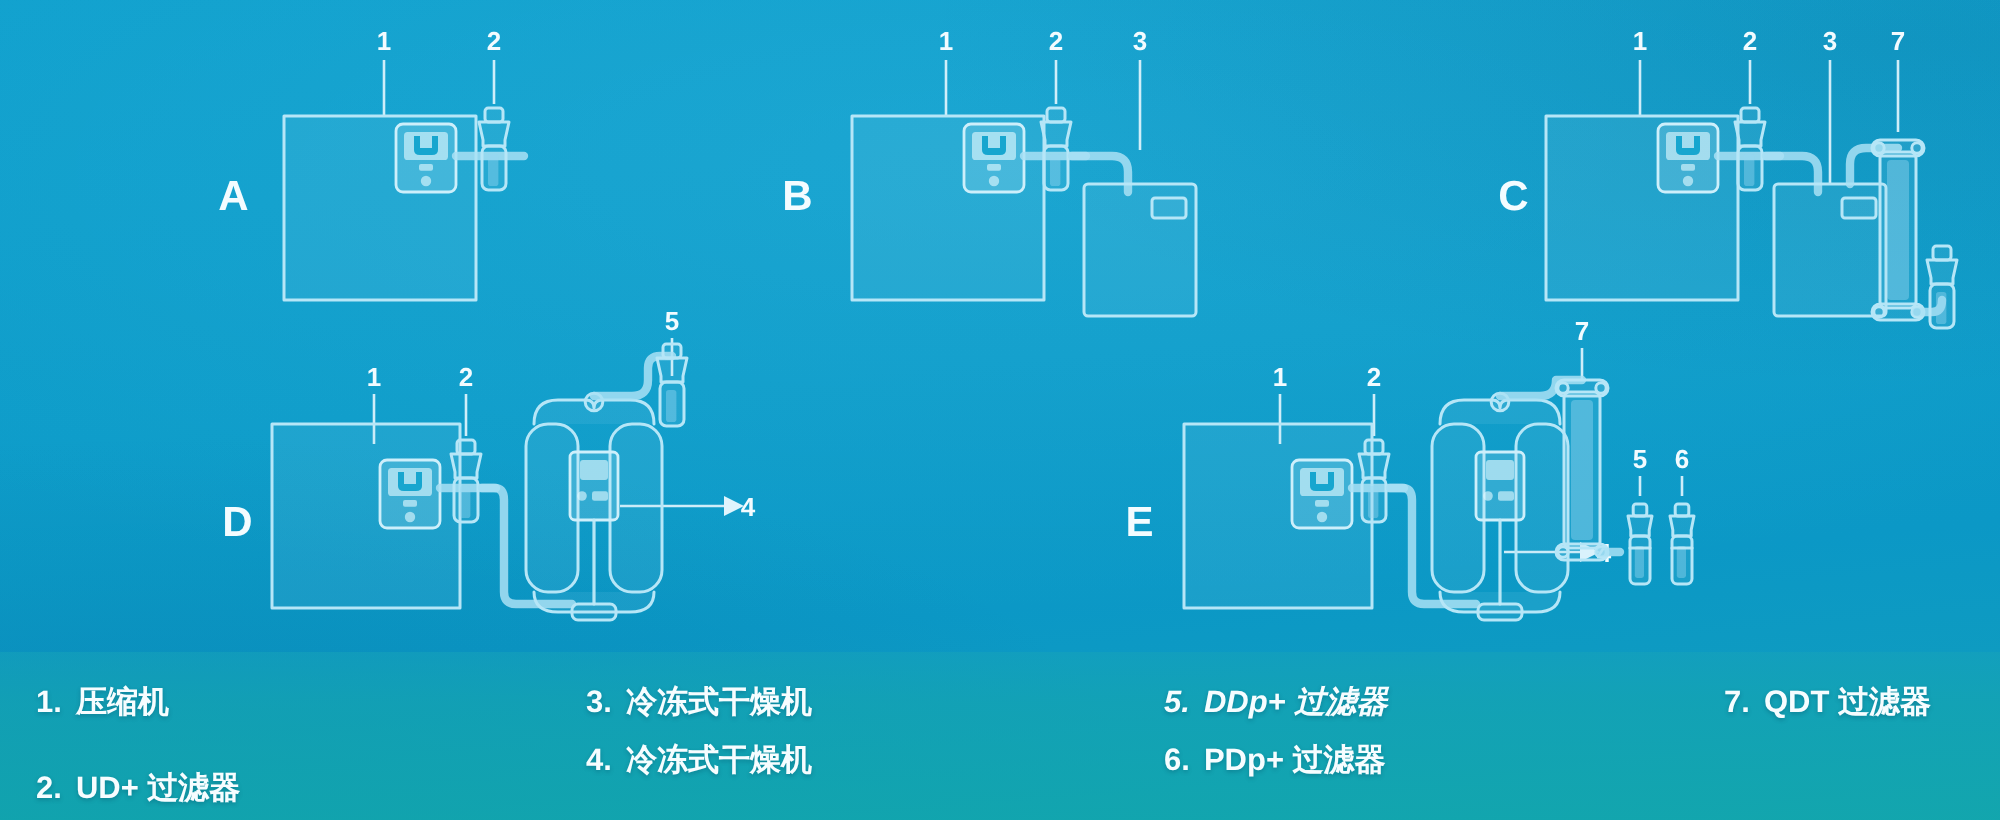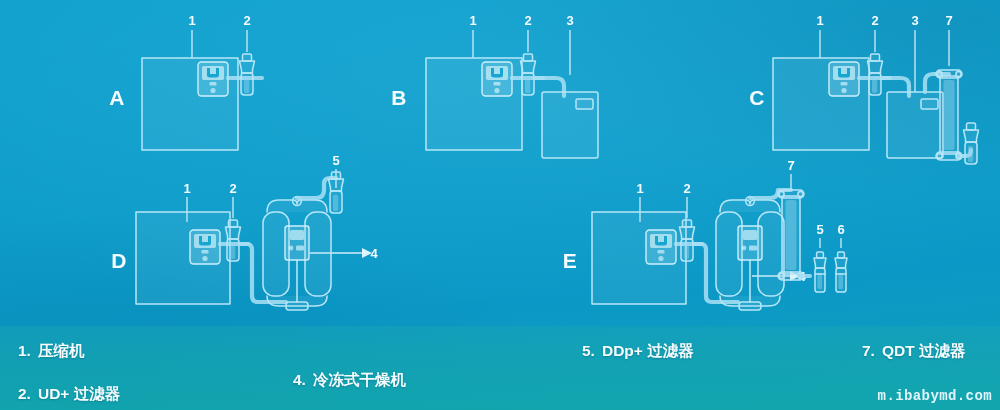--- a/index.html
+++ b/index.html
@@ -305,27 +305,32 @@
     </g>
   </svg>
 
   <div class="legend-item" style="left:18px; top:341px;">
     <span class="legend-num">1.</span><span>压缩机</span>
   </div>
   <div class="legend-item" style="left:18px; top:384px;">
     <span class="legend-num">2.</span><span>UD+ 过滤器</span>
   </div>
 
+  <div class="legend-item" style="left:293px; top:341px;">
+    <span class="legend-num">3.</span><span>冷冻式干燥机</span>
+  </div>
   <div class="legend-item" style="left:293px; top:370px;">
     <span class="legend-num">4.</span><span>冷冻式干燥机</span>
   </div>
 
-  <div class="legend-item" style="left:582px; top:341px;">
+  <div class="legend-item" style="left:582px; top:341px;font-style:italic;">
     <span class="legend-num">5.</span><span>DDp+ 过滤器</span>
+  </div>
+  <div class="legend-item" style="left:582px; top:370px;">
+    <span class="legend-num">6.</span><span>PDp+ 过滤器</span>
   </div>
 
   <div class="legend-item" style="left:862px; top:341px;">
     <span class="legend-num">7.</span><span>QDT 过滤器</span>
   </div>
 
-  <div class="watermark">m.ibabymd.com</div>
 
 </div>
 
 </body></html>

